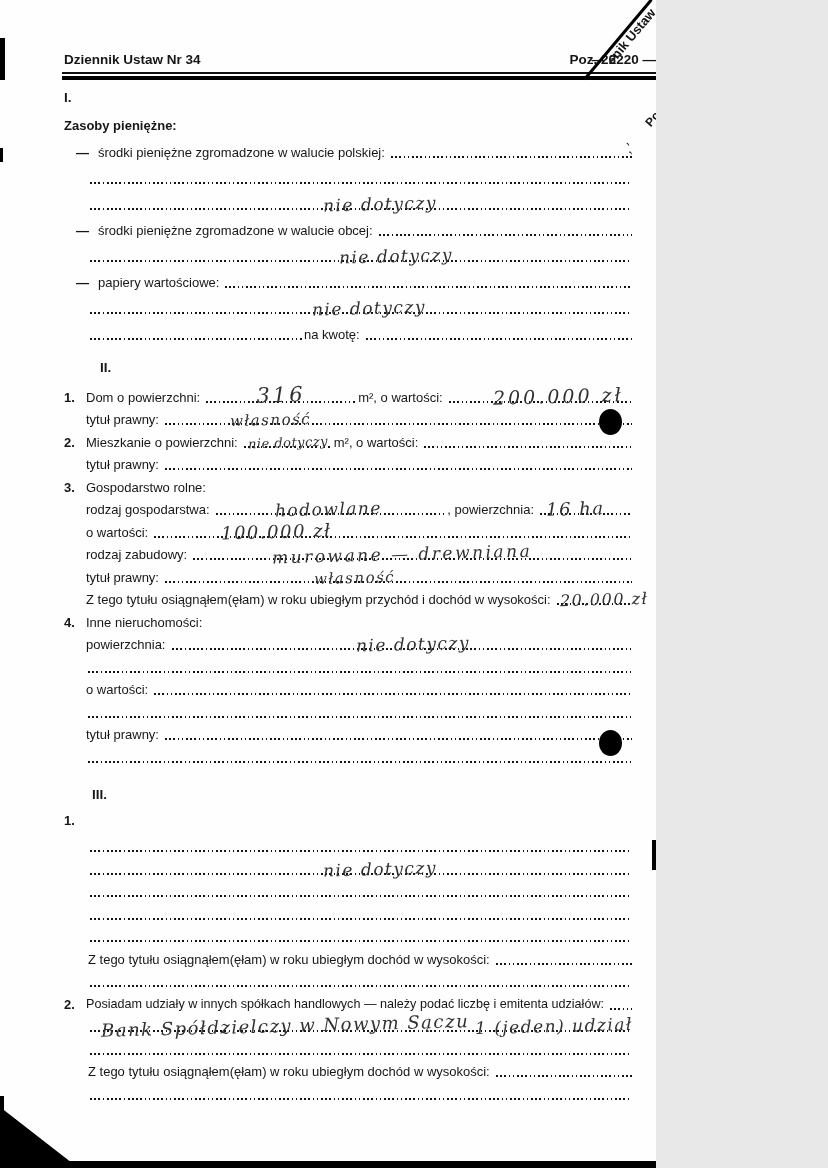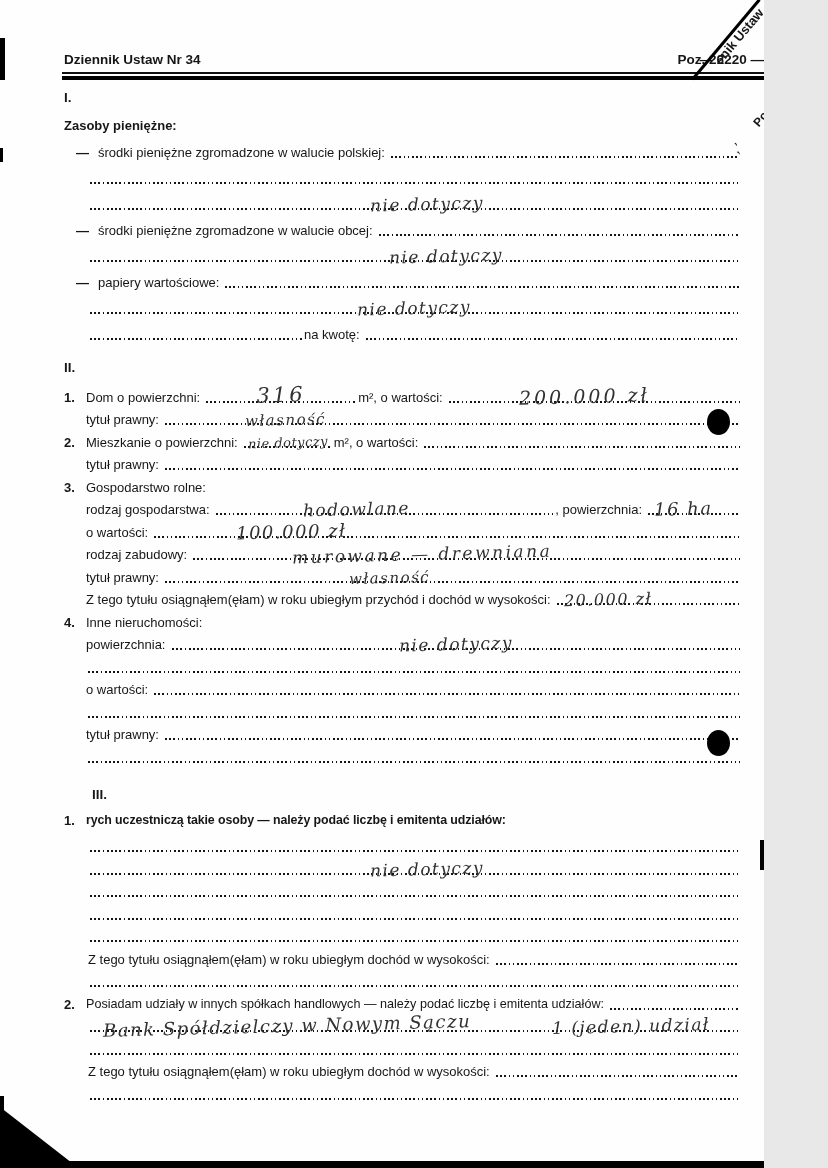--- a/index.html
+++ b/index.html
@@ -1,17 +1,17 @@
 <!DOCTYPE html>
 <html><head>
 <meta charset="utf-8">
 <style>
   html,body { margin:0; padding:0; background:#e8e8e8; }
   .page {
-    position:relative; width:764px; height:1168px; background:#fefefe;
+    position:relative; width:656px; height:1168px; background:#fefefe;
     overflow:hidden; font-family:"Liberation Sans", sans-serif; color:#161616;
   }
   
   .hdr-left  { position:absolute; top:52px; left:64px;  font-size:13.5px; font-weight:bold; }
   .hdr-center{ position:absolute; top:52px; left:0; right:0; text-align:right; font-size:13.5px; font-weight:bold; }
   .hdr-right { position:absolute; top:52px; right:40px; font-size:13.5px; font-weight:bold;text-align:center; }
   .rule { position:absolute; top:72px; left:62px; right:0; }
   .rule-thin  { height:2px; background:#101010; }
   .rule-thick { height:4px; background:#000; margin-top:2px; }
   .corner-text { position:absolute; top:26px; right:-8px; font-size:13px; font-weight:bold;
@@ -24,21 +24,21 @@
   
   .edge-mark { position:absolute; background:#000; }
   .bottom-strip { position:absolute; left:0; right:0; bottom:0; height:7px; background:#000; }
   .corner-tri { position:absolute; left:0; bottom:5px; width:72px; height:56px; background:#000;
                 clip-path:polygon(0 0, 100% 100%, 0 100%); }
   .blot { position:absolute; right:12px; width:23px; height:26px; border-radius:50%; background:#000; z-index:3; }
   
   .bodywrap { position:absolute; top:88px; left:64px; right:22px; }
   .sec-num { font-size:13.5px; font-weight:bold; height:18px; }
   .sec-num.first { margin-top:2px; }
-  .sec-num.mid   { margin-top:16px; }
+  .sec-num.mid   { margin-top:16px;margin-left:36px; }
   .sec-num.last  { margin-top:20px;padding-left:28px; }
   .title-line { font-size:13px; font-weight:bold; margin-top:10px; height:18px; }
   .row { display:flex; align-items:flex-end; position:relative; height:26px; }
   .s2 .row, .s3 .row { height:22.5px; }
   .lbl { font-size:13px; font-weight:normal; white-space:nowrap; padding-right:4px; line-height:19px; }
   .num { flex:0 0 22px; font-size:13px; font-weight:bold; line-height:19px; }
   .dash { flex:0 0 22px; font-size:13px; font-weight:bold; line-height:19px; }
   .indent1 { margin-left:24px; }
   .indent2 { margin-left:22px; }
   .dashrow { margin-left:12px; }
@@ -231,21 +231,20 @@
           <span class="dots"></span>
         </div>
     </div>
 
     <div class="s3">
       <div class="sec-num last">III.</div>
 
       <div class="pararow para">
         <span class="num">1.</span>
         <div>
-          <div class="para-line">rych uczestniczą takie osoby — należy podać liczbę i emitenta udziałów:</div>
         </div>
       </div>
       <div class="row indent1" style="margin-top:4px">
           <span class="dots"></span>
         </div>
       <div class="row indent1">
         <span class="dots">
           <span class="hw" style="left:43%">nie dotyczy</span>
         </span>
       </div>

